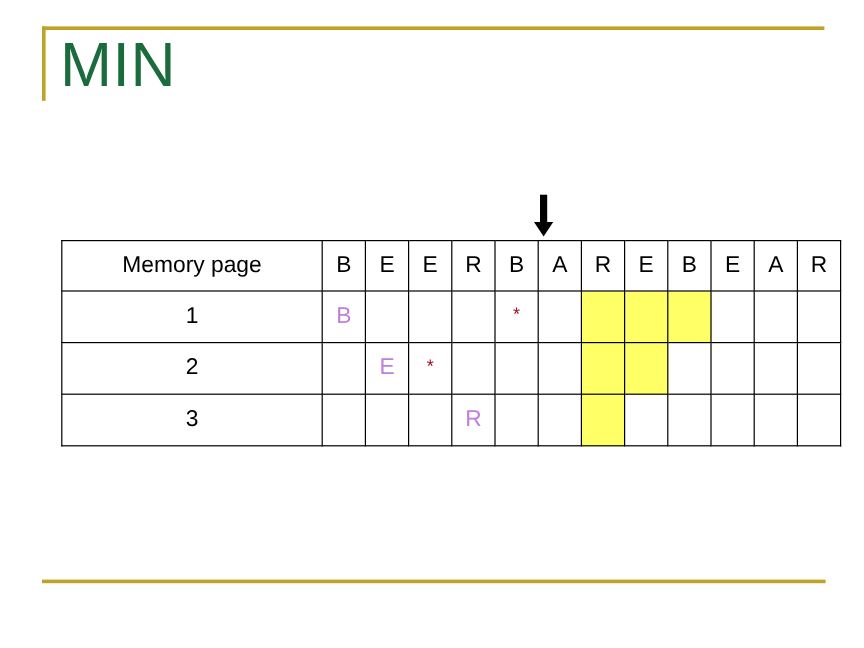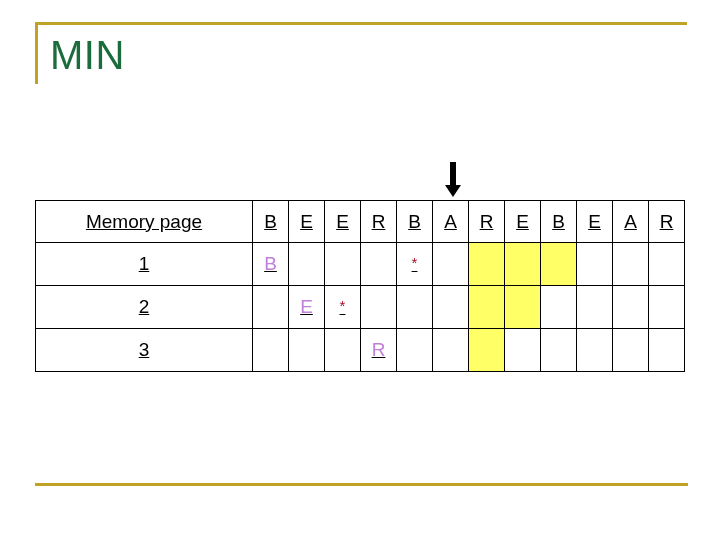--- a/index.html
+++ b/index.html
@@ -23,45 +23,44 @@
     width: 652px;
     height: 62px;
     border-left: 3px solid #bfa226;
     border-top: 3px solid #bfa226;
     box-sizing: border-box;
   }
   #page-title {
     position: absolute;
     left: 12px;
     top: 6px;
-    font-size: 40px;
+    font-size: 52px;
     line-height: 48px;
     color: #1c6b3c;
     font-weight: normal;
     letter-spacing: 0.5px;
     white-space: nowrap;
   }
 
   
   #down-arrow {
     position: absolute;
     left: 444px;
     top: 162px;
     width: 18px;
     height: 36px;
   }
 
   
   #memory-table {
     position: absolute;
-    left: 35px;
+    left: 51px;
     top: 200px;
     border-collapse: collapse;
     table-layout: fixed;
-    text-decoration: underline;
   }
   #memory-table td {
     border: 1px solid #000000;
     padding: 0;
     margin: 0;
     text-align: center;
     vertical-align: middle;
     font-size: 19px;
     color: #000000;
     background: #ffffff;

